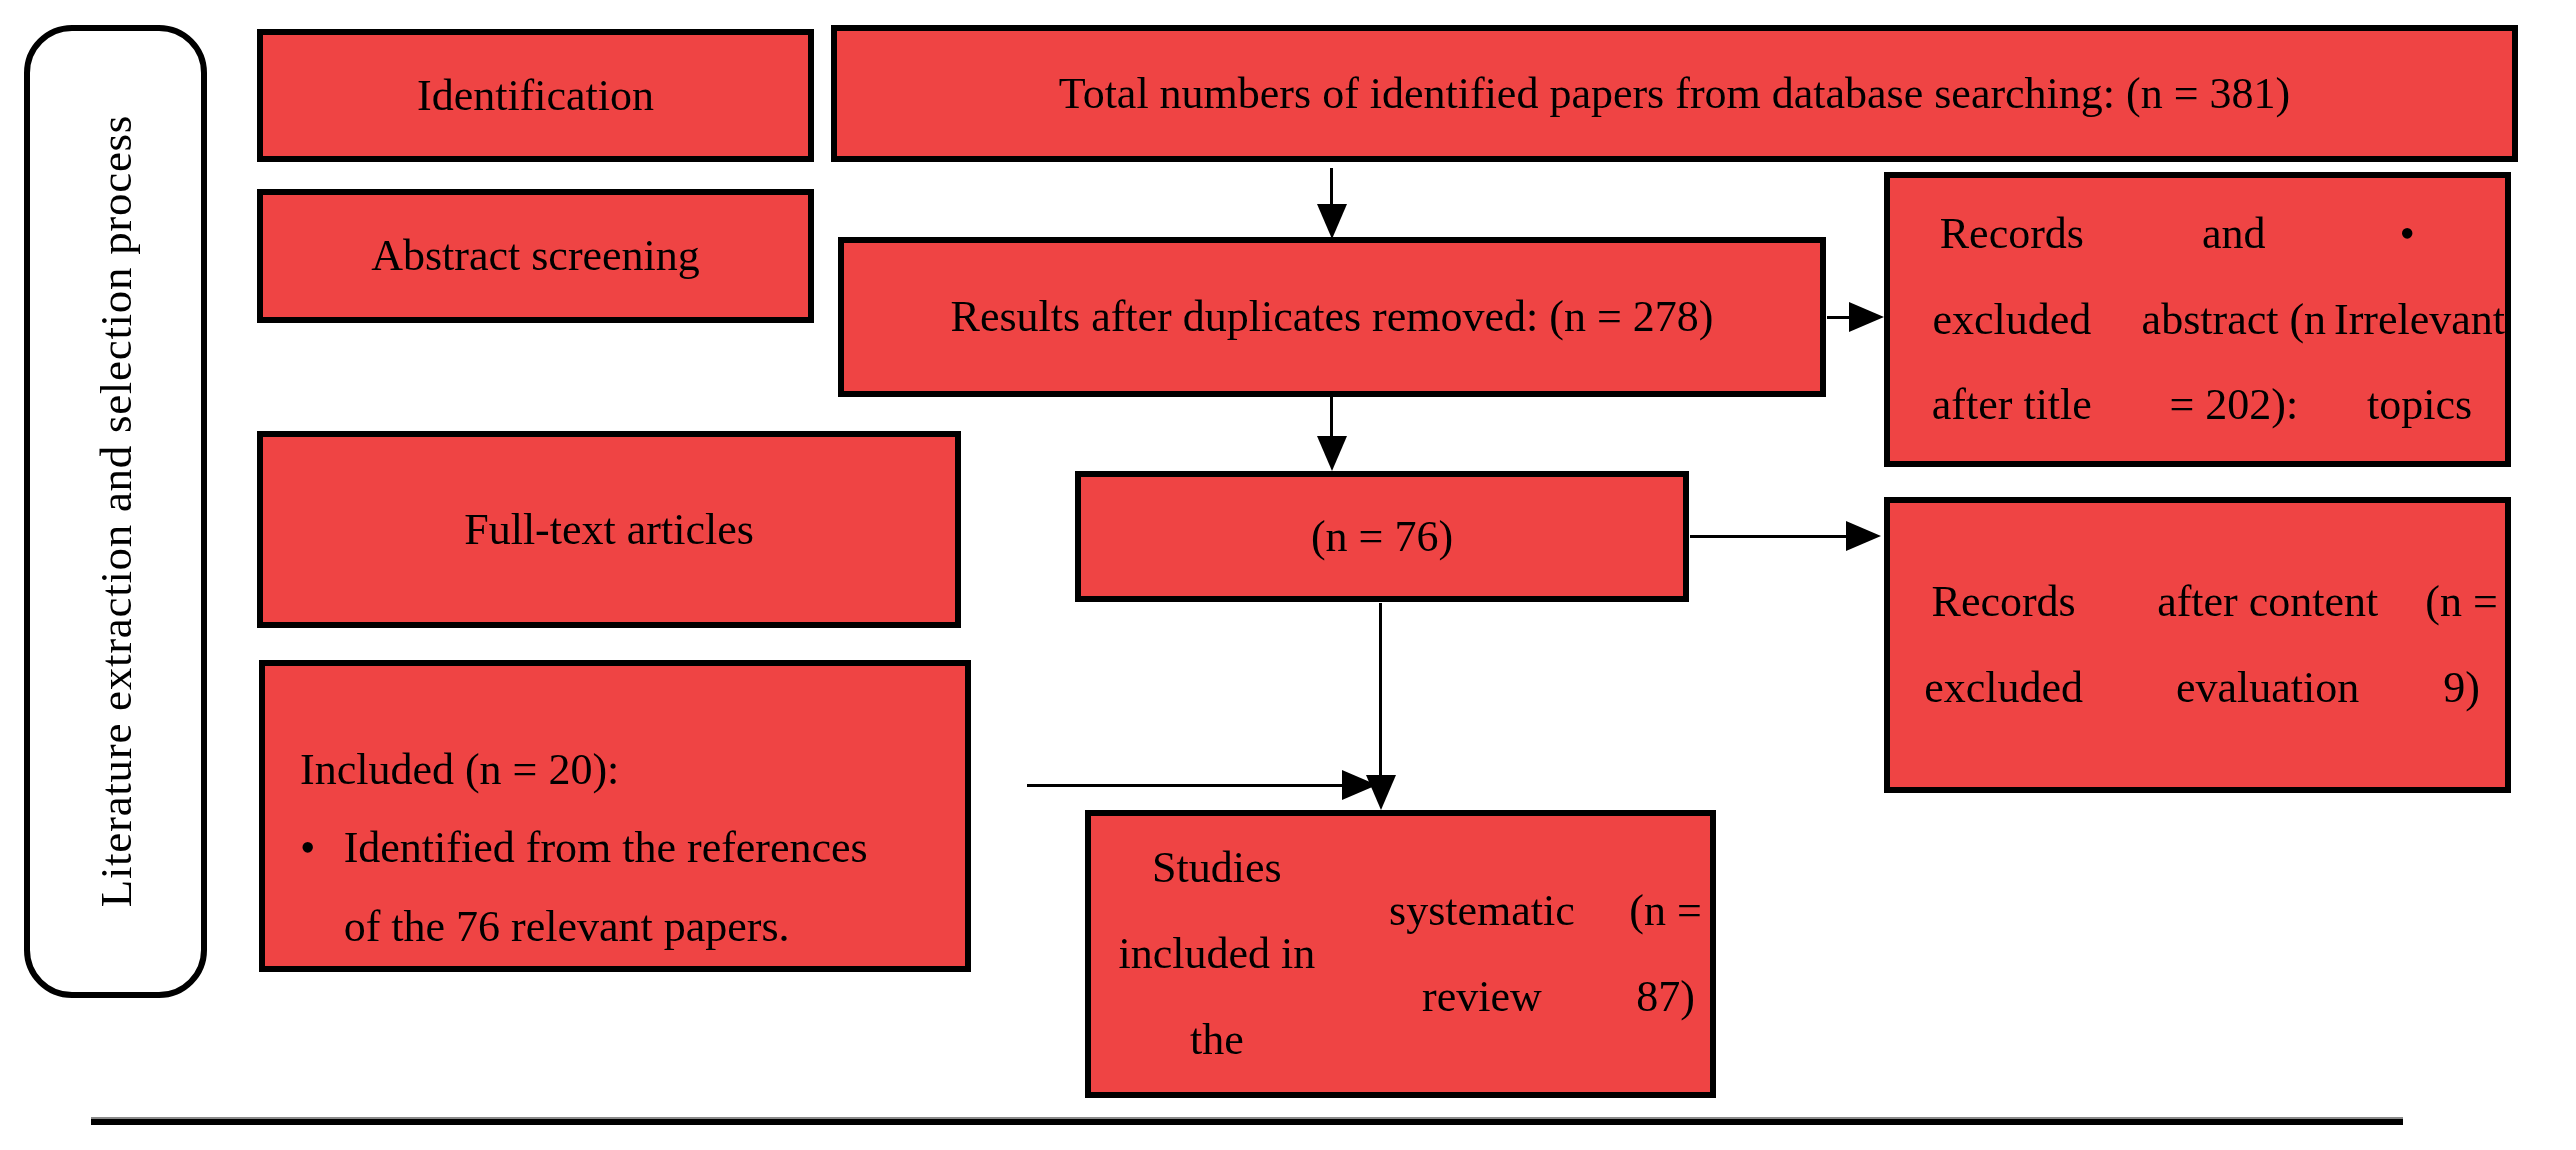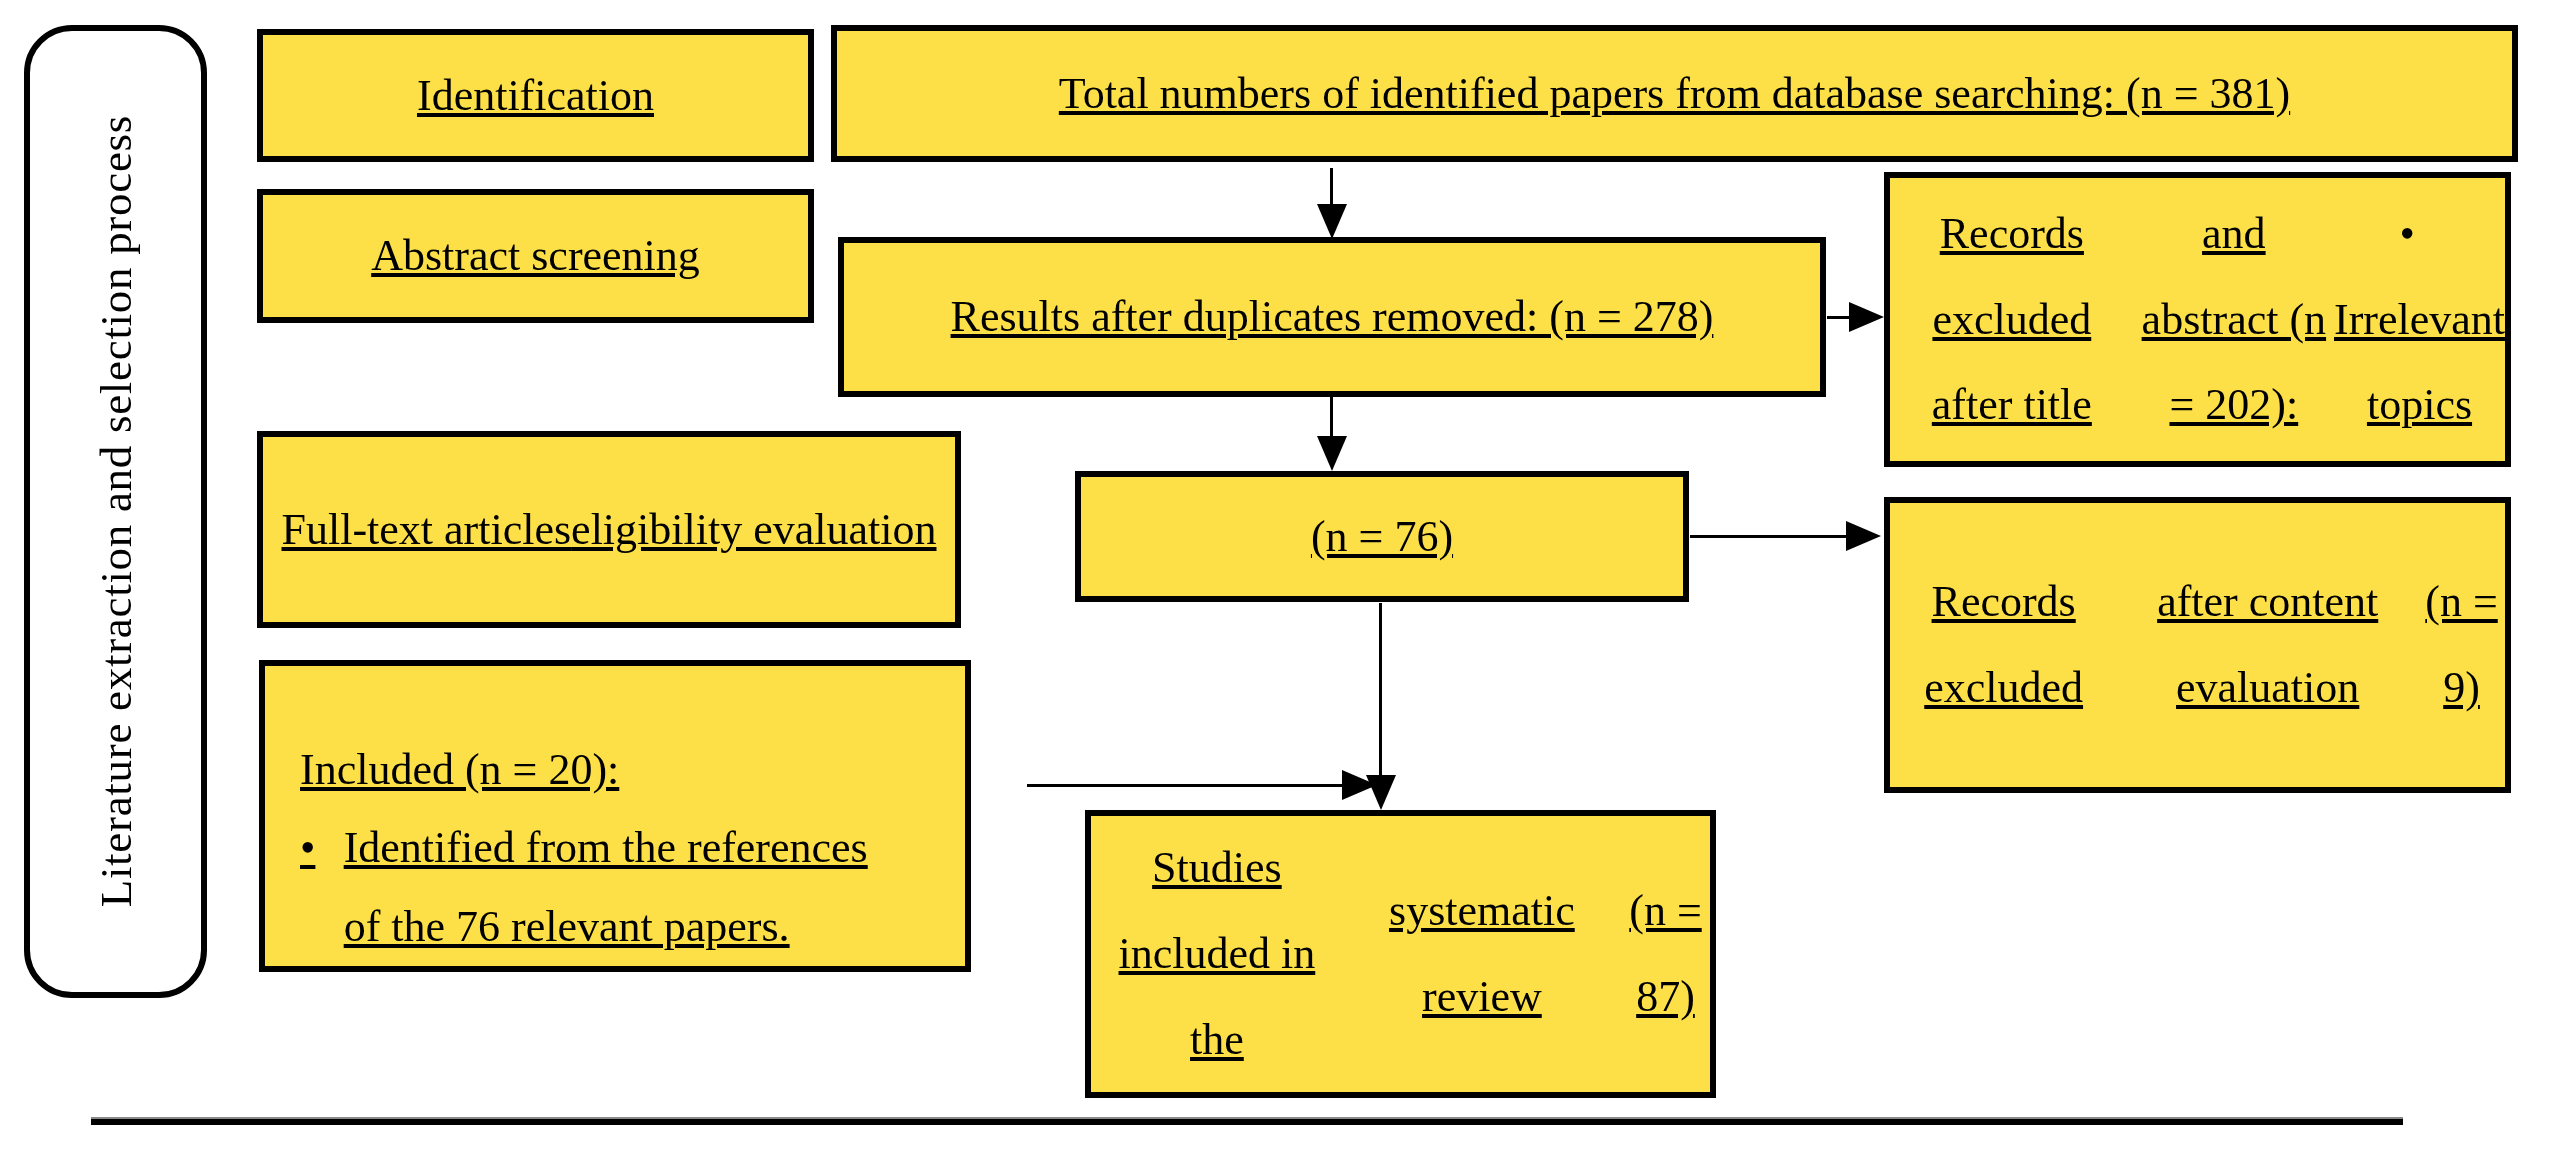--- a/index.html
+++ b/index.html
@@ -11,28 +11,27 @@
     font-family: "Liberation Serif", "DejaVu Serif", serif;
     color: #000000;
     overflow: hidden;
   }
 
   
   .flow-box {
     position: absolute;
     box-sizing: border-box;
     border: 6px solid #000000;
-    background: #fde047;
+    background: #ef4444;
     display: flex;
     align-items: center;
     justify-content: center;
     text-align: center;
     font-size: 44px;
     line-height: 1.35;
-    text-decoration: underline;
   }
   .flow-box .ln { display: block; }
   .multiline { flex-direction: row; }
   .multiline .ln { line-height: 1.95; }
 
   #sidebar {
     position: absolute;
     left: 24px; top: 25px;
     width: 183px; height: 973px;
     box-sizing: border-box;
@@ -126,21 +125,20 @@
   <div class="flow-box" id="box-identification">
     <span class="ln">Identification</span>
   </div>
 
   <div class="flow-box" id="box-abstract">
     <span class="ln">Abstract screening</span>
   </div>
 
   <div class="flow-box multiline" id="box-fulltext">
     <span class="ln">Full-text articles</span>
-    <span class="ln">eligibility evaluation</span>
   </div>
 
   <div class="flow-box" id="box-total">
     <span class="ln">Total numbers of identified papers from database searching: (n = 381)</span>
   </div>
 
   <div class="flow-box" id="box-results">
     <span class="ln">Results after duplicates removed: (n = 278)</span>
   </div>
 

